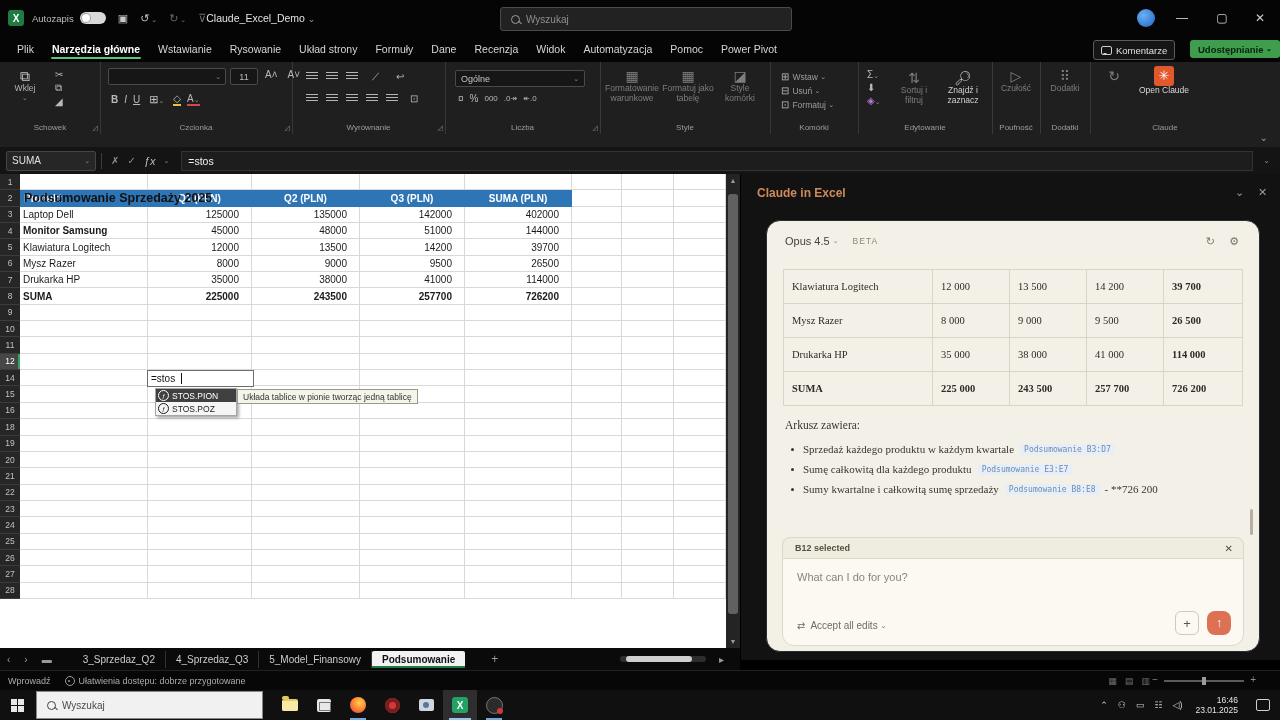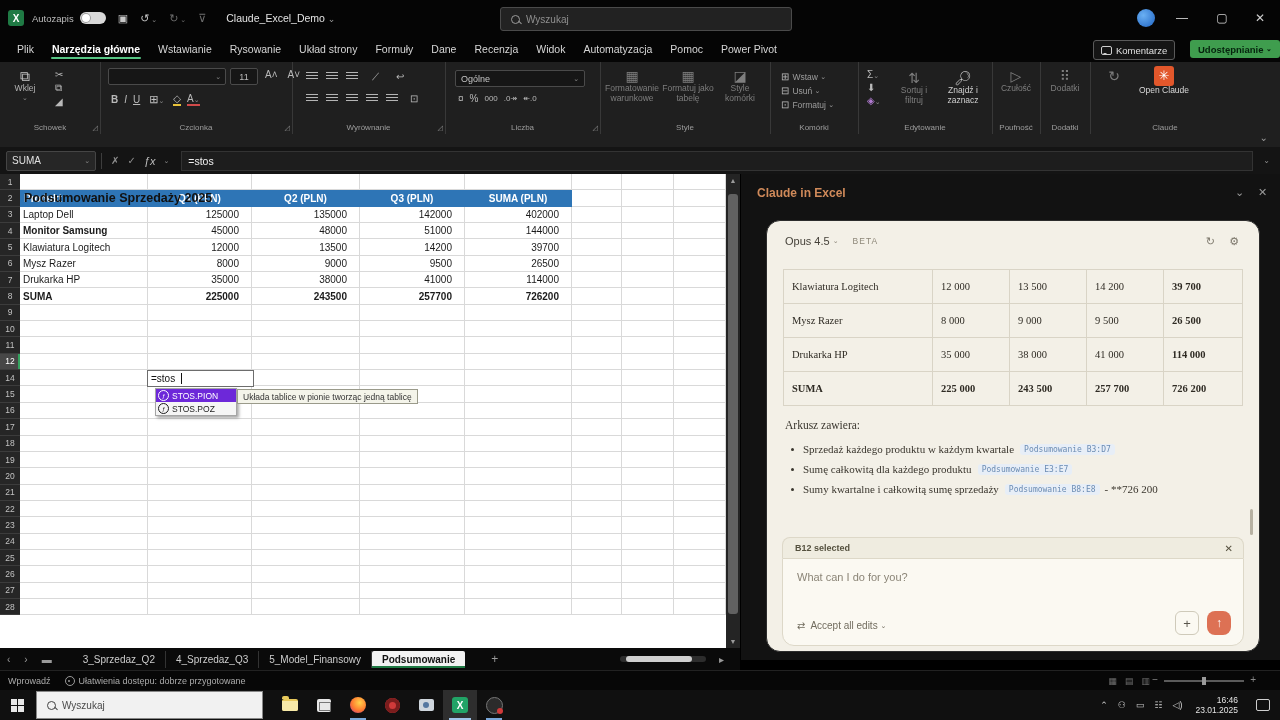--- a/index.html
+++ b/index.html
@@ -9,21 +9,21 @@
   
   #titlebar{position:absolute;left:0;top:0;width:1280px;height:36px;background:#050505;display:flex;align-items:center;}
   .xl-tile{width:16px;height:16px;background:#1f7a44;border-radius:3px;color:#fff;font-size:10px;font-weight:bold;
            display:flex;align-items:center;justify-content:center;margin-left:8px;}
   .autosave-lbl{font-size:9.5px;color:#bdbdbd;margin-left:8px;}
   .toggle{width:26px;height:12px;background:#d9d9d9;border-radius:7px;margin-left:6px;position:relative;}
   .toggle::after{content:"";position:absolute;left:1px;top:1px;width:10px;height:10px;border-radius:50%;background:#fff;
                  box-shadow:0 0 0 1px #9a9a9a inset;}
   .qat-ic{font-size:11px;color:#c9c9c9;margin-left:12px;}
   .qat-dim{color:#6f6f6f;}
-  .doc-title{font-size:10.5px;color:#e3e3e3;margin-left:20px;}
+  .doc-title{font-size:10.5px;color:#e3e3e3;}
   .doc-title .chev{color:#9a9a9a;font-size:9px;}
   #tb-search{position:absolute;left:500px;top:7px;width:290px;height:22px;background:#222;border:1px solid#4a4a4a;
              border-radius:3px;display:flex;align-items:center;font-size:10px;color:#8f8f8f;}
   .lens{width:7px;height:7px;border:1.3px solid #9a9a9a;border-radius:50%;position:relative;margin:0 6px 0 10px;flex:none;}
   .lens::after{content:"";position:absolute;left:6px;top:6px;width:4px;height:1.3px;background:#9a9a9a;transform:rotate(45deg);}
   .avatar{position:absolute;left:1137px;top:9px;width:18px;height:18px;border-radius:50%;
           background:radial-gradient(circle at 35% 35%,#6ab0f3,#1f64c4);}
   .winbtn{position:absolute;top:0;width:40px;height:36px;display:flex;align-items:center;justify-content:center;
           color:#cfcfcf;font-size:12px;}
 
@@ -94,21 +94,21 @@
   #vthumb{position:absolute;left:2px;top:20px;width:10px;height:420px;background:#616161;border-radius:3px;}
   .scroll-arrow{position:absolute;left:0;width:14px;text-align:center;font-size:7px;color:#9a9a9a;}
 
   
   #editcell{position:absolute;left:147px;top:196px;width:107px;height:17px;background:#fff;border:1.5px solid #6d6d6d;
             z-index:5;display:flex;align-items:center;font-size:10px;color:#111;padding:0 3px;box-sizing:border-box;}
   .caret{width:1px;height:11px;background:#111;margin-left:6px;}
   #autocomplete{position:absolute;left:155px;top:214px;width:80px;background:#f5f5f5;border:1px solid #a5a5a5;
                 box-shadow:2px 2px 3px rgba(0,0,0,.35);z-index:6;}
   .ac-item{height:13px;display:flex;align-items:center;font-size:8.5px;color:#1c1c1c;padding:0 2px;}
-  .ac-item.sel{background:#6d28d9;color:#fff;}
+  .ac-item.sel{background:#404040;color:#fff;}
   .fxc{width:9px;height:9px;border:1px solid currentColor;border-radius:50%;font-size:6px;font-style:italic;
        display:flex;align-items:center;justify-content:center;margin-right:3px;flex:none;}
   #ac-tip{position:absolute;left:237px;top:215px;height:13px;background:#f4f4ea;border:1px solid #9a9a8a;z-index:6;
           font-size:8.5px;color:#333;display:flex;align-items:center;padding:0 5px;white-space:nowrap;}
 
   
   #tabbar{position:absolute;left:0;top:648px;width:740px;height:22px;background:#0a0a0a;display:flex;align-items:center;}
   .tb-nav{color:#9a9a9a;font-size:10px;margin:0 7px;}
   .sheettab{font-size:10px;color:#cdcdcd;padding:3px 10px;white-space:nowrap;border-right:1px solid #333;}
   .sheettab.active{background:#f2f2f2;color:#111;font-weight:bold;border-right:none;border-radius:2px 2px 0 0;
@@ -575,31 +575,20 @@
           <div class="cell" style="width: 128px;"></div>
           <div class="cell" style="width: 104px;"></div>
           <div class="cell" style="width: 108px;"></div>
           <div class="cell" style="width: 105px;"></div>
           <div class="cell" style="width: 107px;"></div>
           <div class="cell" style="width: 50px;"></div>
           <div class="cell" style="width: 52px;"></div>
           <div class="cell" style="width: 52px;"></div>
         </div>
         <div class="grow" style="height: 16.3571px;">
-          <div class="rn">17</div>
-          <div class="cell" style="width: 128px;"></div>
-          <div class="cell" style="width: 104px;"></div>
-          <div class="cell" style="width: 108px;"></div>
-          <div class="cell" style="width: 105px;"></div>
-          <div class="cell" style="width: 107px;"></div>
-          <div class="cell" style="width: 50px;"></div>
-          <div class="cell" style="width: 52px;"></div>
-          <div class="cell" style="width: 52px;"></div>
-        </div>
-        <div class="grow" style="height: 16.3571px;">
           <div class="rn">18</div>
           <div class="cell" style="width: 128px;"></div>
           <div class="cell" style="width: 104px;"></div>
           <div class="cell" style="width: 108px;"></div>
           <div class="cell" style="width: 105px;"></div>
           <div class="cell" style="width: 107px;"></div>
           <div class="cell" style="width: 50px;"></div>
           <div class="cell" style="width: 52px;"></div>
           <div class="cell" style="width: 52px;"></div>
         </div>

